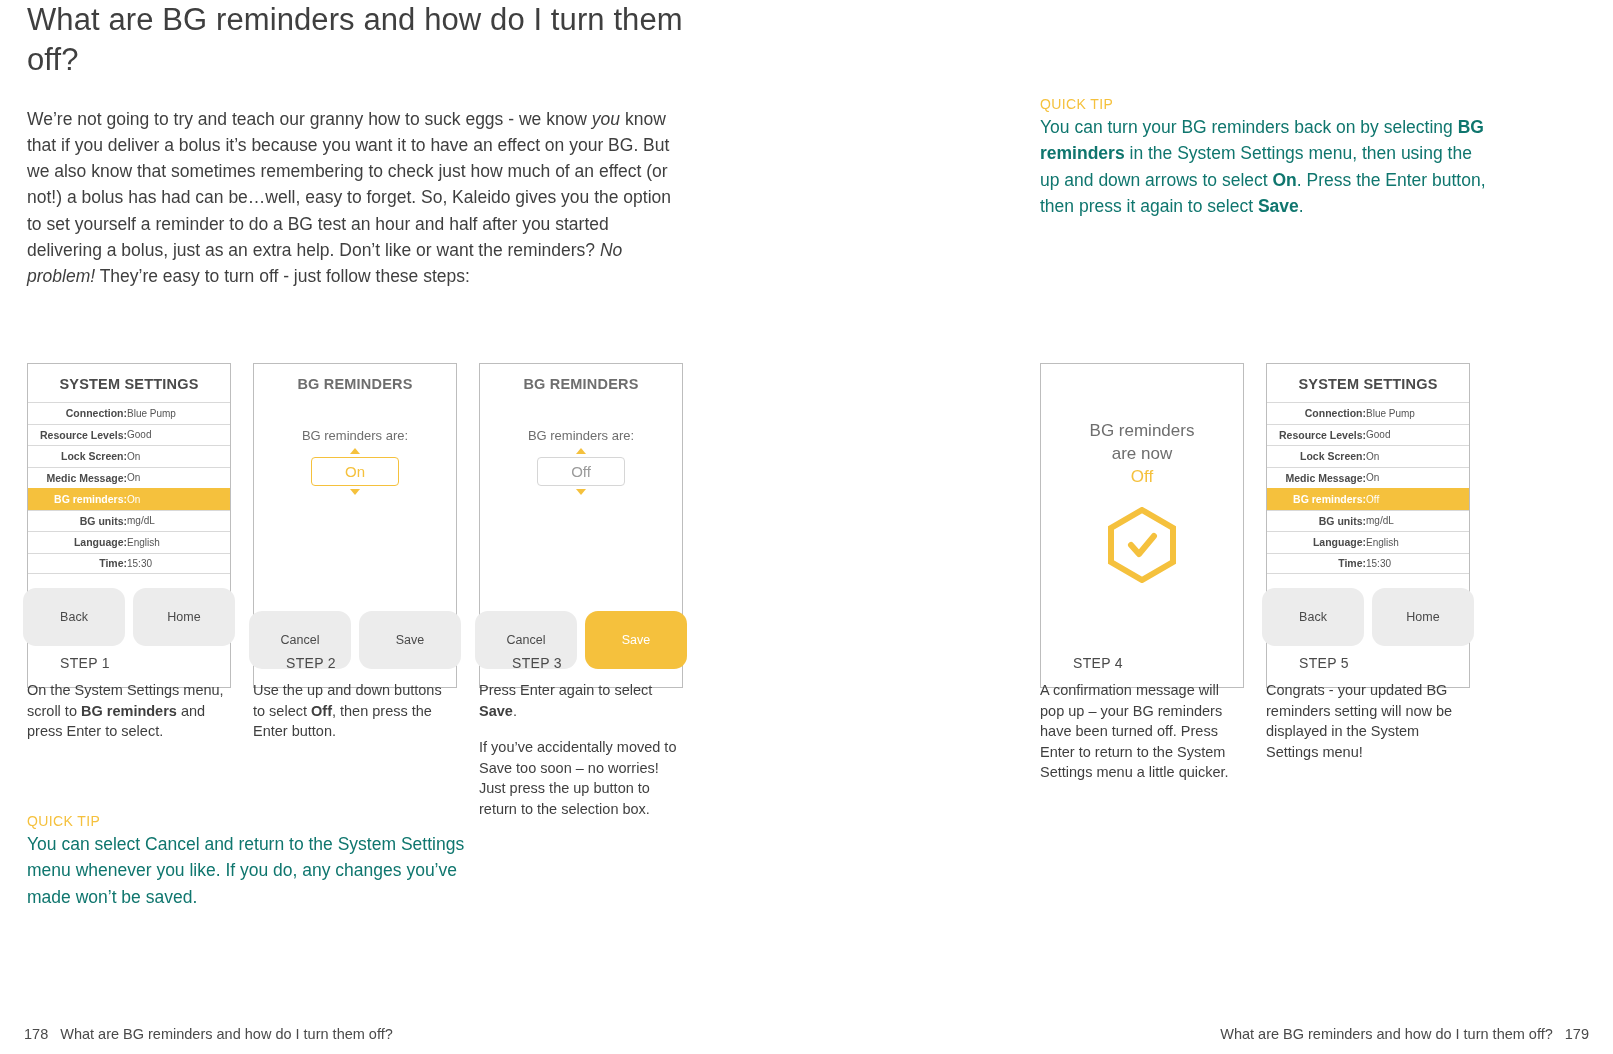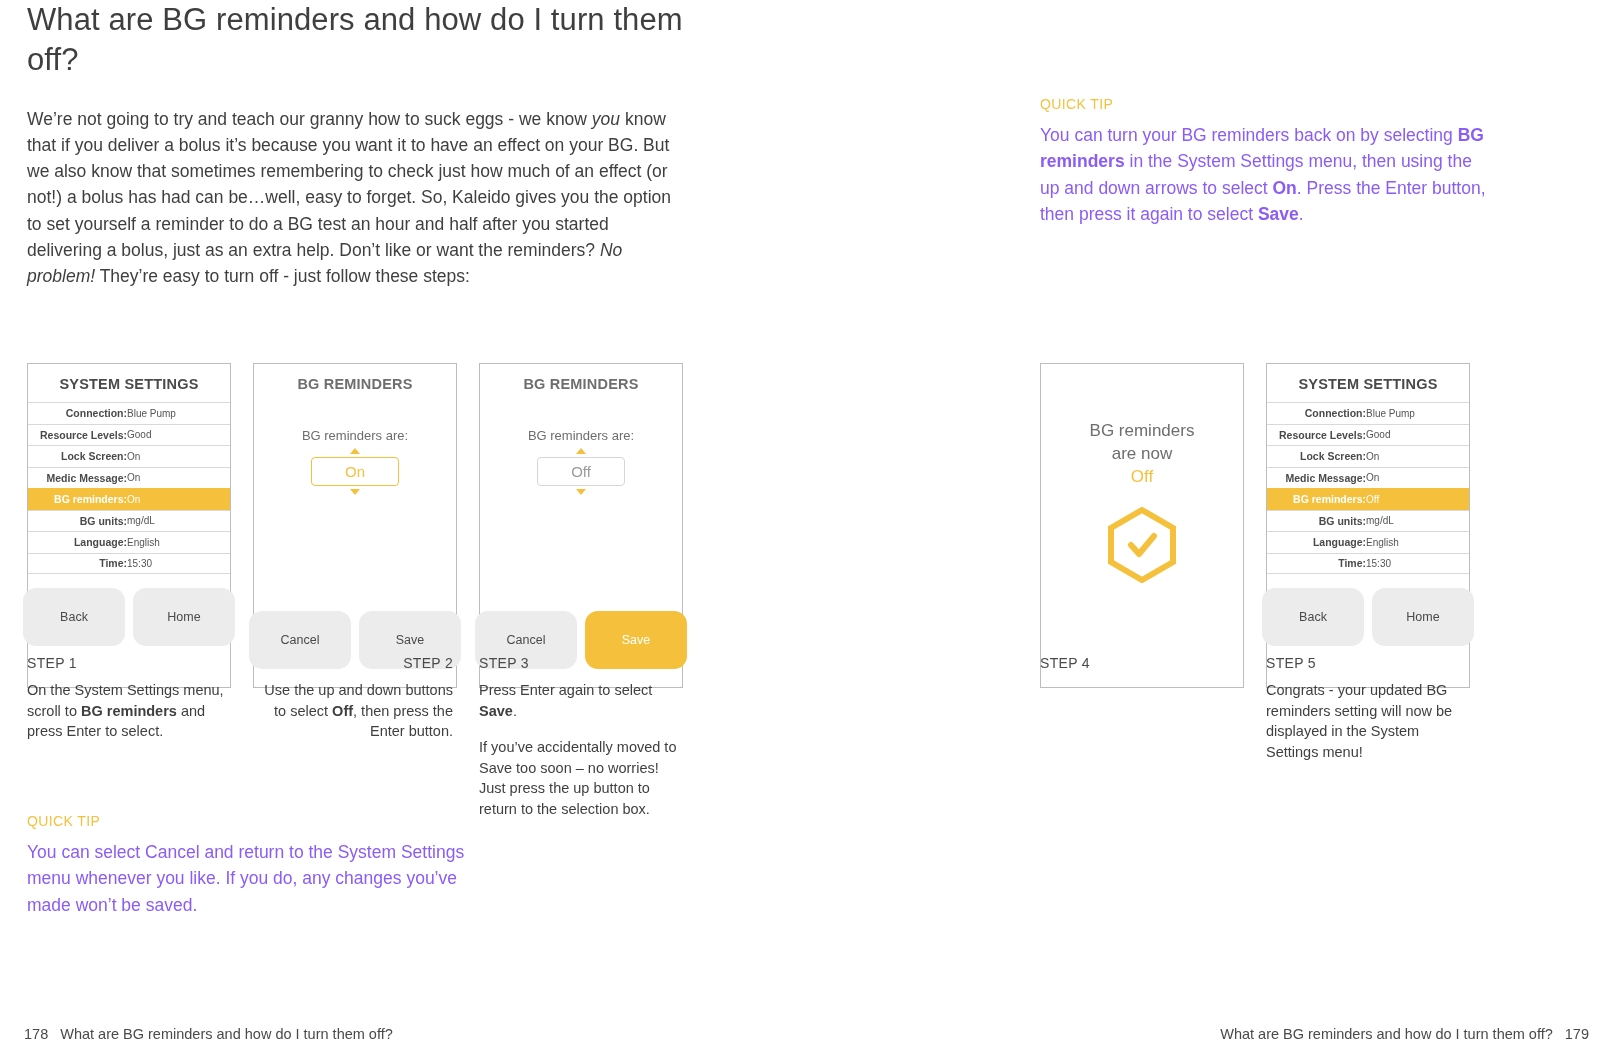--- a/index.html
+++ b/index.html
@@ -167,40 +167,41 @@
     display: flex;
     justify-content: center;
     margin-top: 18px;
   }
 
   
   .step-label {
     font-size: 14px;
     color: #4a4a4a;
     letter-spacing: 0.3px;
+    margin-left: 33px;
   }
   .step-body {
     font-size: 14.5px;
     line-height: 1.42;
     color: #3f3f3f;
     margin-top: 9px;
   }
   .step-body b { font-weight: bold; }
   .step-block { position: absolute; width: 200px; }
 
   .quicktip-label {
     color: #f5c13d;
     font-size: 14px;
     letter-spacing: 0.4px;
   }
   .quicktip-body {
     font-size: 17.5px;
     line-height: 1.50;
-    color: #8b5cf6;
-    margin-top: 10px;
+    color: #0f766e;
+    margin-top: 2px;
   }
 
   
   .right-col {
     position: absolute;
     left: 1040px;
     top: 96px;
     width: 450px;
   }
 
@@ -305,21 +306,21 @@
         <div class="pill yellow">Save</div>
       </div>
     </div>
   </div>
 
   <div class="step-block" style="left:27px; top:655px;">
     <div class="step-label">STEP 1</div>
     <div class="step-body"><span>On the System Settings menu, scroll to </span><b>BG reminders</b><span> and press Enter to select.</span></div>
   </div>
 
-  <div class="step-block" style="left:253px; top:655px;text-align:right;">
+  <div class="step-block" style="left:253px; top:655px;">
     <div class="step-label">STEP 2</div>
     <div class="step-body"><span>Use the up and down buttons to select </span><b>Off</b><span>, then press the Enter button.</span></div>
   </div>
 
   <div class="step-block" style="left:479px; top:655px;">
     <div class="step-label">STEP 3</div>
     <div class="step-body"><span>Press Enter again to select </span><b>Save</b><span>.</span></div>
     <div class="step-body" style="margin-top:16px;">If you’ve accidentally moved to Save too soon – no worries! Just press the up button to return to the selection box.</div>
   </div>
 
@@ -387,20 +388,21 @@
       </div>
       <div class="dev-buttons">
         <div class="pill">Back</div>
         <div class="pill">Home</div>
       </div>
     </div>
   </div>
 
   <div class="step-block" style="left:1040px; top:655px;">
     <div class="step-label">STEP 4</div>
+    <div class="step-body">A confirmation message will pop up – your BG reminders have been turned off. Press Enter to return to the System Settings menu a little quicker.</div>
   </div>
 
   <div class="step-block" style="left:1266px; top:655px;">
     <div class="step-label">STEP 5</div>
     <div class="step-body">Congrats - your updated BG reminders setting will now be displayed in the System Settings menu!</div>
   </div>
 
   <div class="footer-left">
     <span class="pg">178</span><span>What are BG reminders and how do I turn them off?</span>
   </div>

